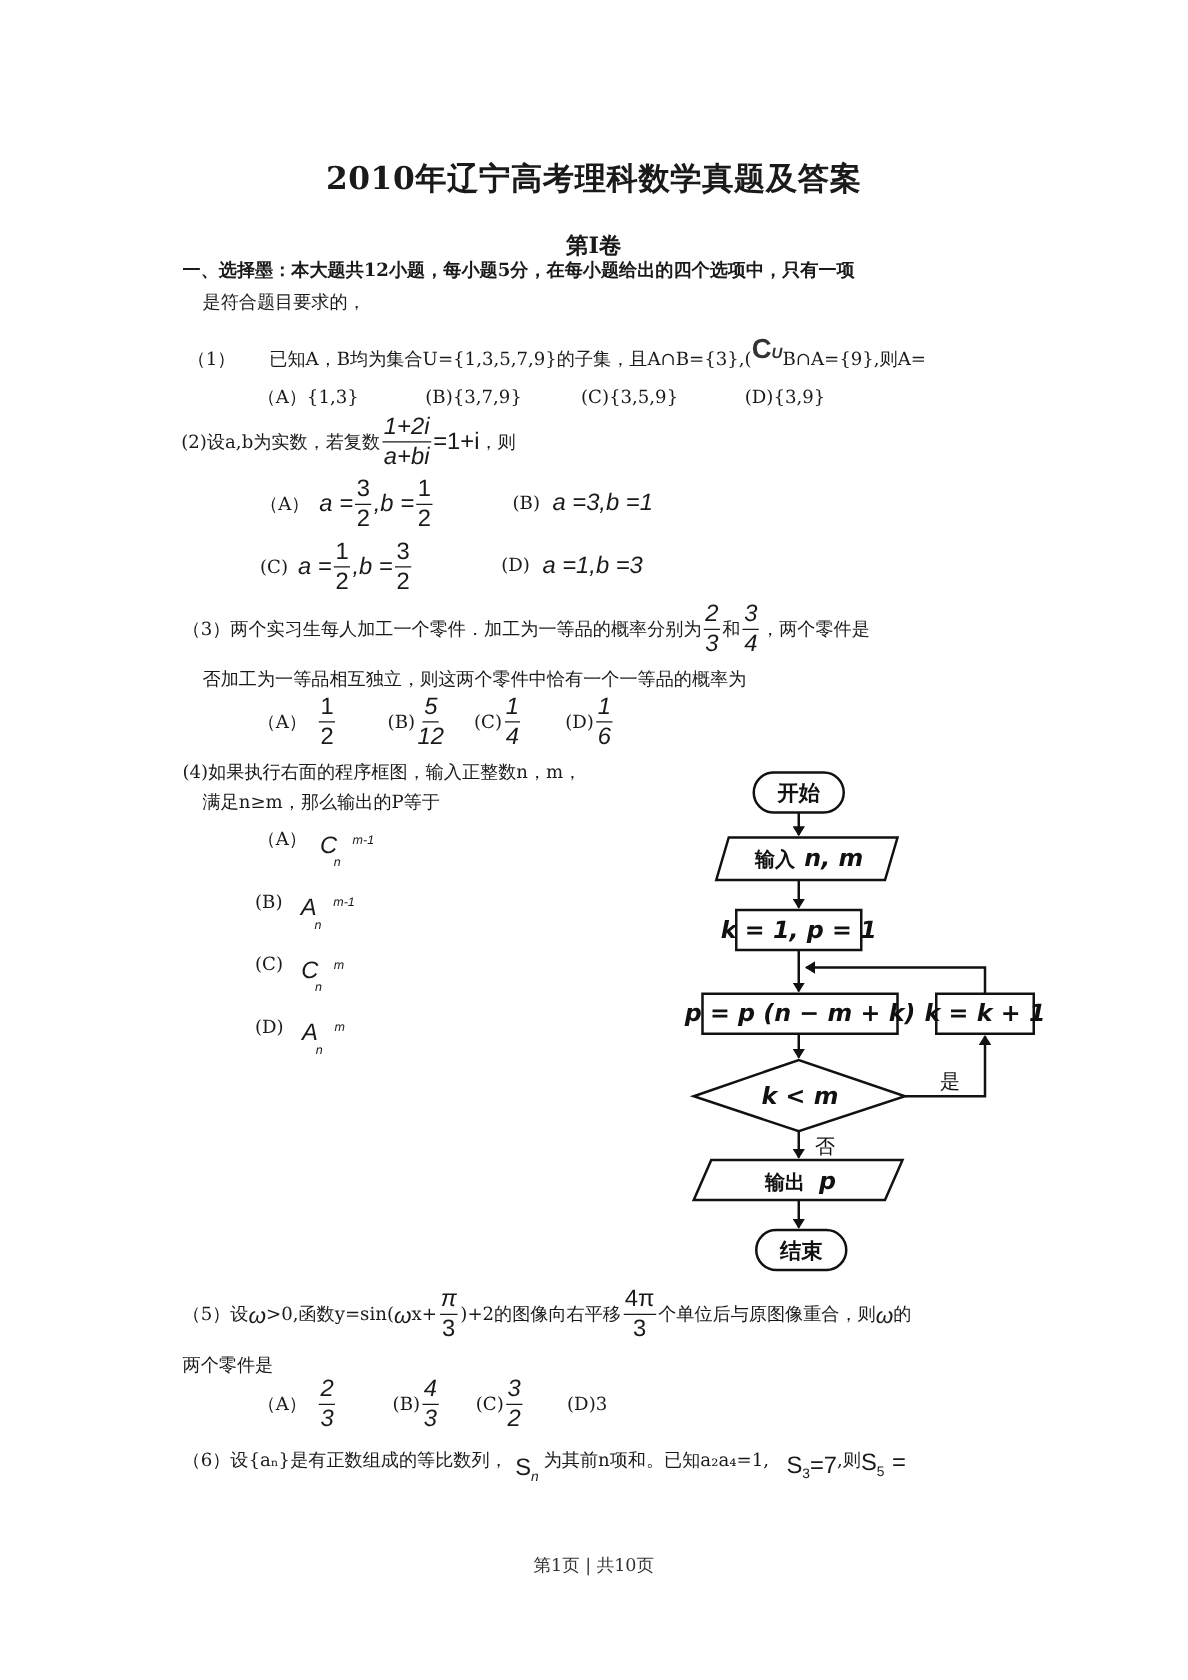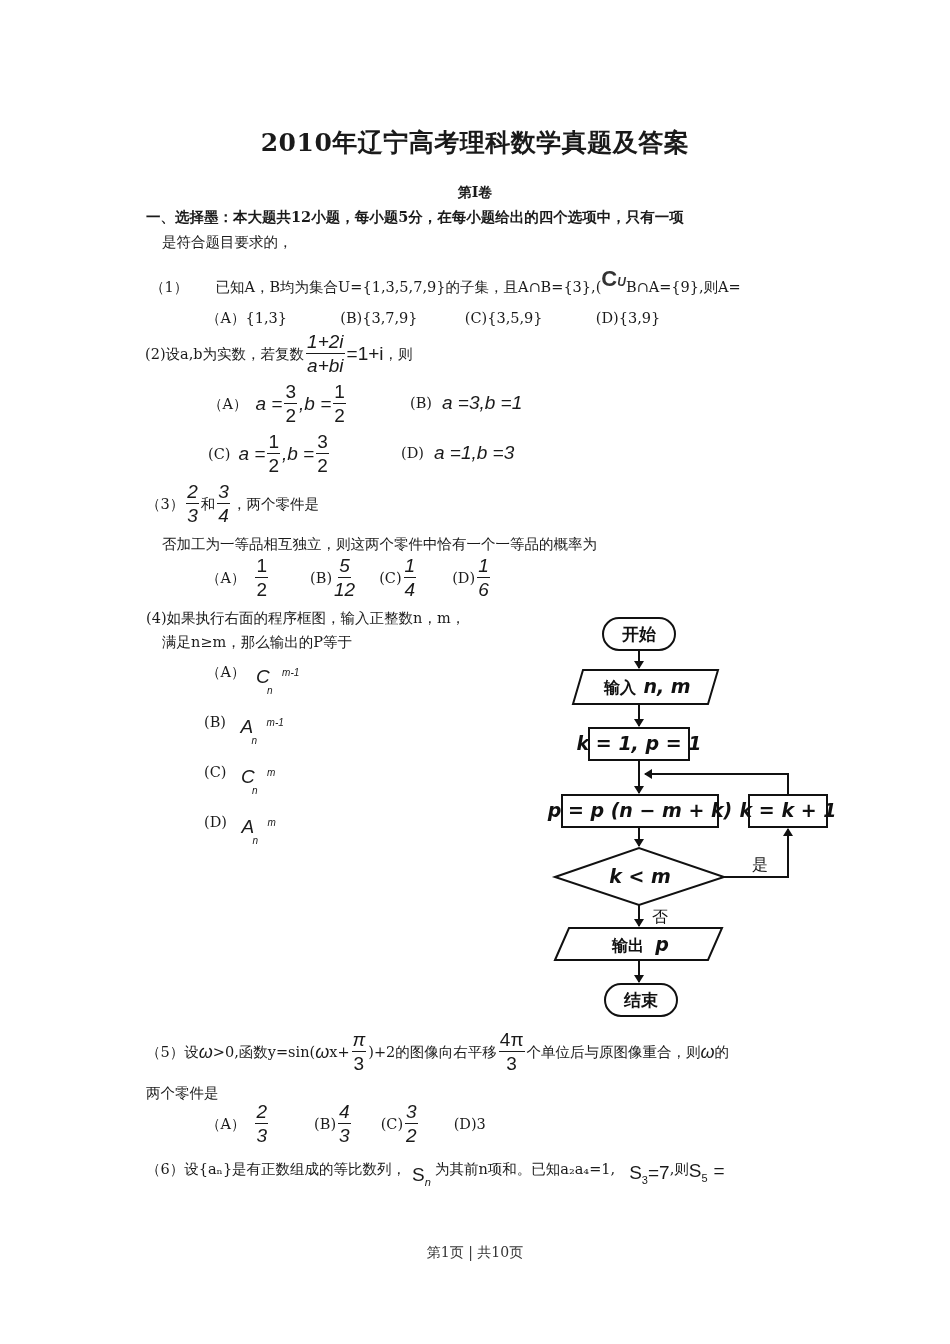--- a/index.html
+++ b/index.html
@@ -1,20 +1,20 @@
 <!DOCTYPE html>
 <html><head>
   <meta charset="utf-8">
   <style>
     html, body { margin:0; padding:0; background:#ffffff; }
     body { width:950px; height:1344px; position:relative; overflow:hidden; color:#1a1a1a;
            font-family:"DejaVu Serif", "Liberation Serif", serif; }
     .abs { position:absolute; white-space:nowrap; }
     .title { left:0; width:950px; top:126px; text-align:center; font-size:25px; font-weight:bold; letter-spacing:0.5px; }
-    .sec { left:0; width:950px; top:184px; text-align:center; font-size:14px; font-weight:bold; }
+    .sec { left:0; width:950px; top:184px; text-align:center; font-size:18px; font-weight:bold; }
     .t { font-size:14.5px; line-height:22px; }
     .m { font-family:"Liberation Sans", sans-serif; font-style:italic; font-size:19px; }
     .frac { display:inline-flex; flex-direction:column; align-items:center; vertical-align:middle; line-height:1; margin:0 2px; }
     .frac .n { padding:0 1px 2px; border-bottom:1.2px solid #1a1a1a; }
     .frac .d { padding-top:2px; }
     .up { font-family:"Liberation Sans", sans-serif; font-size:19px; }
     .sym { position:relative; display:inline-block; }
     .sym sup { position:absolute; left:26px; top:-4px; font-size:10px; font-family:"Liberation Sans", sans-serif; }
     .sym sub { position:absolute; left:11px; top:14px; font-size:10px; font-style:italic; font-family:"Liberation Sans", sans-serif; }
     .comp { font-family:"Liberation Sans", sans-serif; font-weight:bold; font-size:22px; color:#333; position:relative; top:-6px; }
@@ -85,20 +85,21 @@
       <span class="d">2</span>
     </span>
 </div>
 <div class="abs t" style="left:401px;top:442px;display:flex;align-items:center;">
   <span>(D)</span>
   <span class="m" style="margin-left:10px;">a =1,b =3</span>
 </div>
 
 <div class="abs t" style="left:146px;top:482px;display:flex;align-items:center;">
   <span>（3）</span>
+  <span>两个实习生每人加工一个零件．加工为一等品的概率分别为</span>
   <span class="frac m">
       <span class="n">2</span>
       <span class="d">3</span>
     </span>
   <span>和</span>
   <span class="frac m">
       <span class="n">3</span>
       <span class="d">4</span>
     </span>
   <span>，两个零件是</span>

